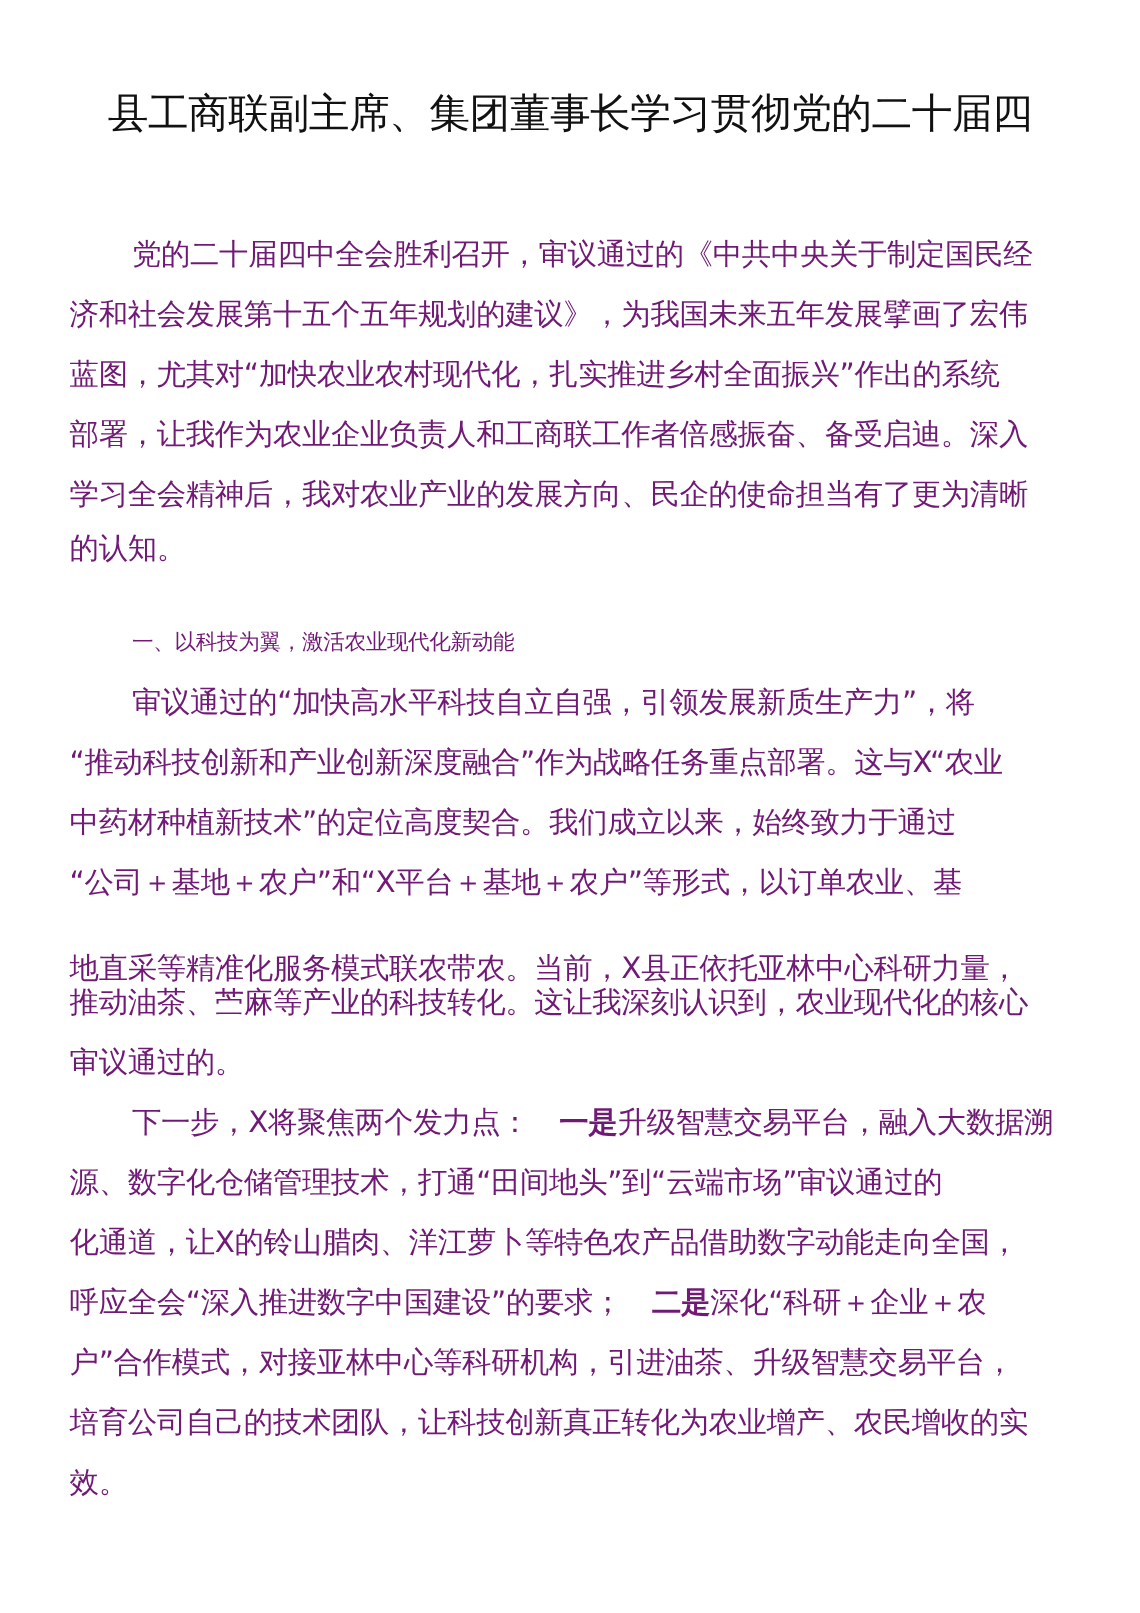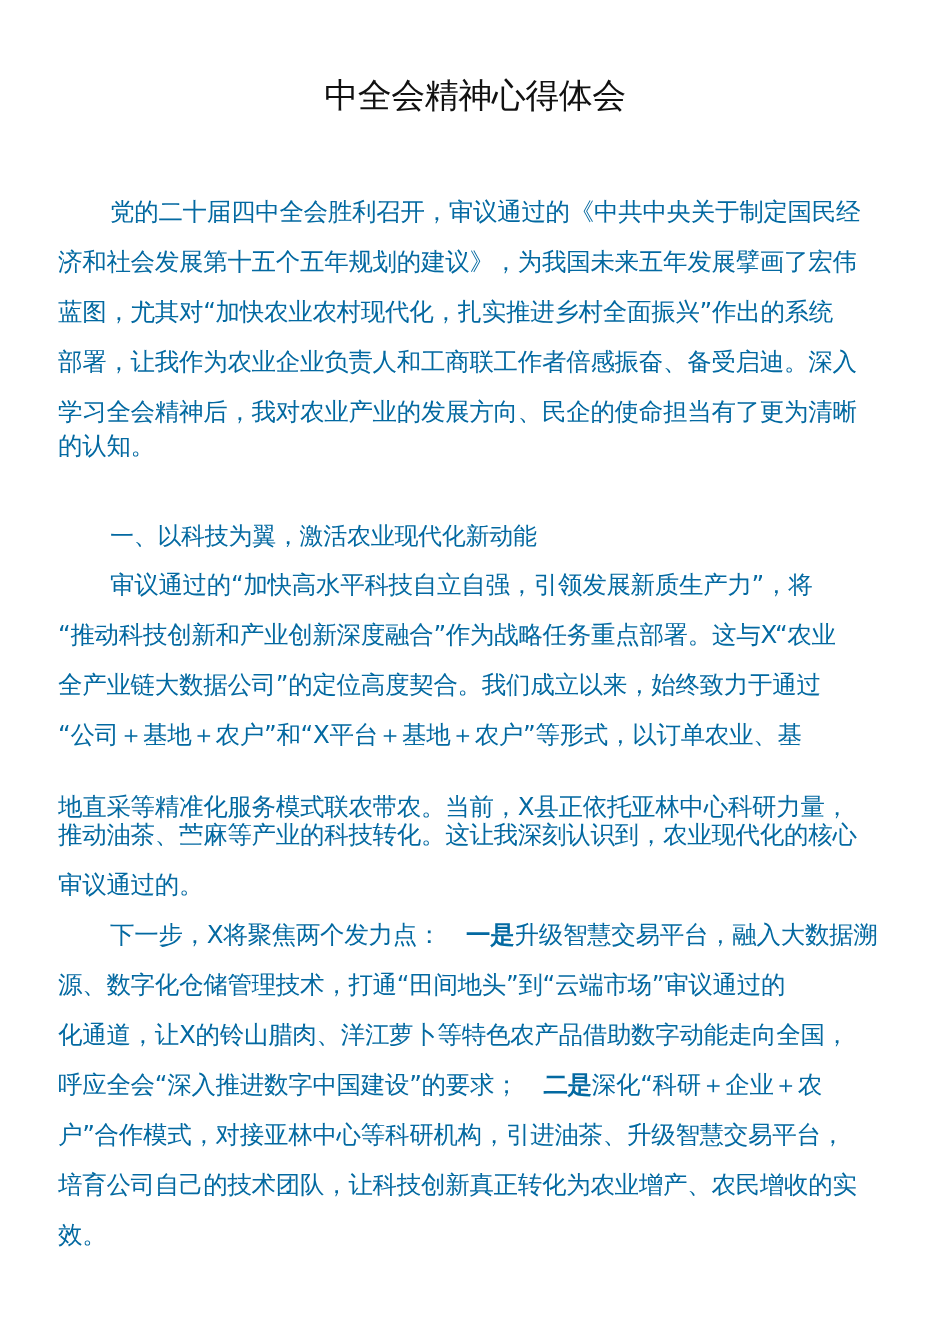--- a/index.html
+++ b/index.html
@@ -47,55 +47,55 @@
       width: 830px;
     }
     .line {
       position: absolute;
       left: 0;
       white-space: nowrap;
       font-size: 24.5px;
       line-height: 30px;
       height: 30px;
       letter-spacing: -0.3px;
-      color: #0369a1;
+      color: #701a75;
     }
     .line.indent {
       left: 52px;
     }
     .heading-line {
-      font-size: 24px;
+      font-size: 18px;
     }
     .bold {
       font-weight: bold;
       margin-left: 25px;
     }
   </style>
 </head>
 <body>
 
 <div class="page">
   <h1 class="title">
-    <span class="tline">中全会精神心得体会</span>
+    <span class="tline">县工商联副主席、集团董事长学习贯彻党的二十届四</span>
   </h1>
 
   <div class="body-text">
 
     <div class="line indent" style="top:197px">党的二十届四中全会胜利召开，审议通过的《中共中央关于制定国民经</div>
     <div class="line" style="top:247px">济和社会发展第十五个五年规划的建议》，为我国未来五年发展擘画了宏伟</div>
     <div class="line" style="top:297px">蓝图，尤其对“加快农业农村现代化，扎实推进乡村全面振兴”作出的系统</div>
     <div class="line" style="top:347px">部署，让我作为农业企业负责人和工商联工作者倍感振奋、备受启迪。深入</div>
     <div class="line" style="top:397px">学习全会精神后，我对农业产业的发展方向、民企的使命担当有了更为清晰</div>
-    <div class="line" style="top:431px">的认知。</div>
+    <div class="line" style="top:442px">的认知。</div>
 
     <div class="line indent heading-line" style="top:521px">一、以科技为翼，激活农业现代化新动能</div>
 
     <div class="line indent" style="top:570px">审议通过的“加快高水平科技自立自强，引领发展新质生产力”，将</div>
     <div class="line" style="top:620px">“推动科技创新和产业创新深度融合”作为战略任务重点部署。这与X“农业</div>
-    <div class="line" style="top:670px">全产业链大数据公司”的定位高度契合。我们成立以来，始终致力于通过</div>
+    <div class="line" style="top:670px">中药材种植新技术”的定位高度契合。我们成立以来，始终致力于通过</div>
     <div class="line" style="top:720px">“公司＋基地＋农户”和“X平台＋基地＋农户”等形式，以订单农业、基</div>
     <div class="line" style="top:792px">地直采等精准化服务模式联农带农。当前，X县正依托亚林中心科研力量，</div>
     <div class="line" style="top:820px">推动油茶、苎麻等产业的科技转化。这让我深刻认识到，农业现代化的核心</div>
     <div class="line" style="top:870px">审议通过的。</div>
 
     <div class="line indent" style="top:920px">
       <span>下一步，X将聚焦两个发力点：</span><span class="bold">一是</span><span>升级智慧交易平台，融入大数据溯</span>
     </div>
     <div class="line" style="top:970px">
       <span>源、数字化仓储管理技术，打通“田间地头”到“云端市场”审议通过的</span>

